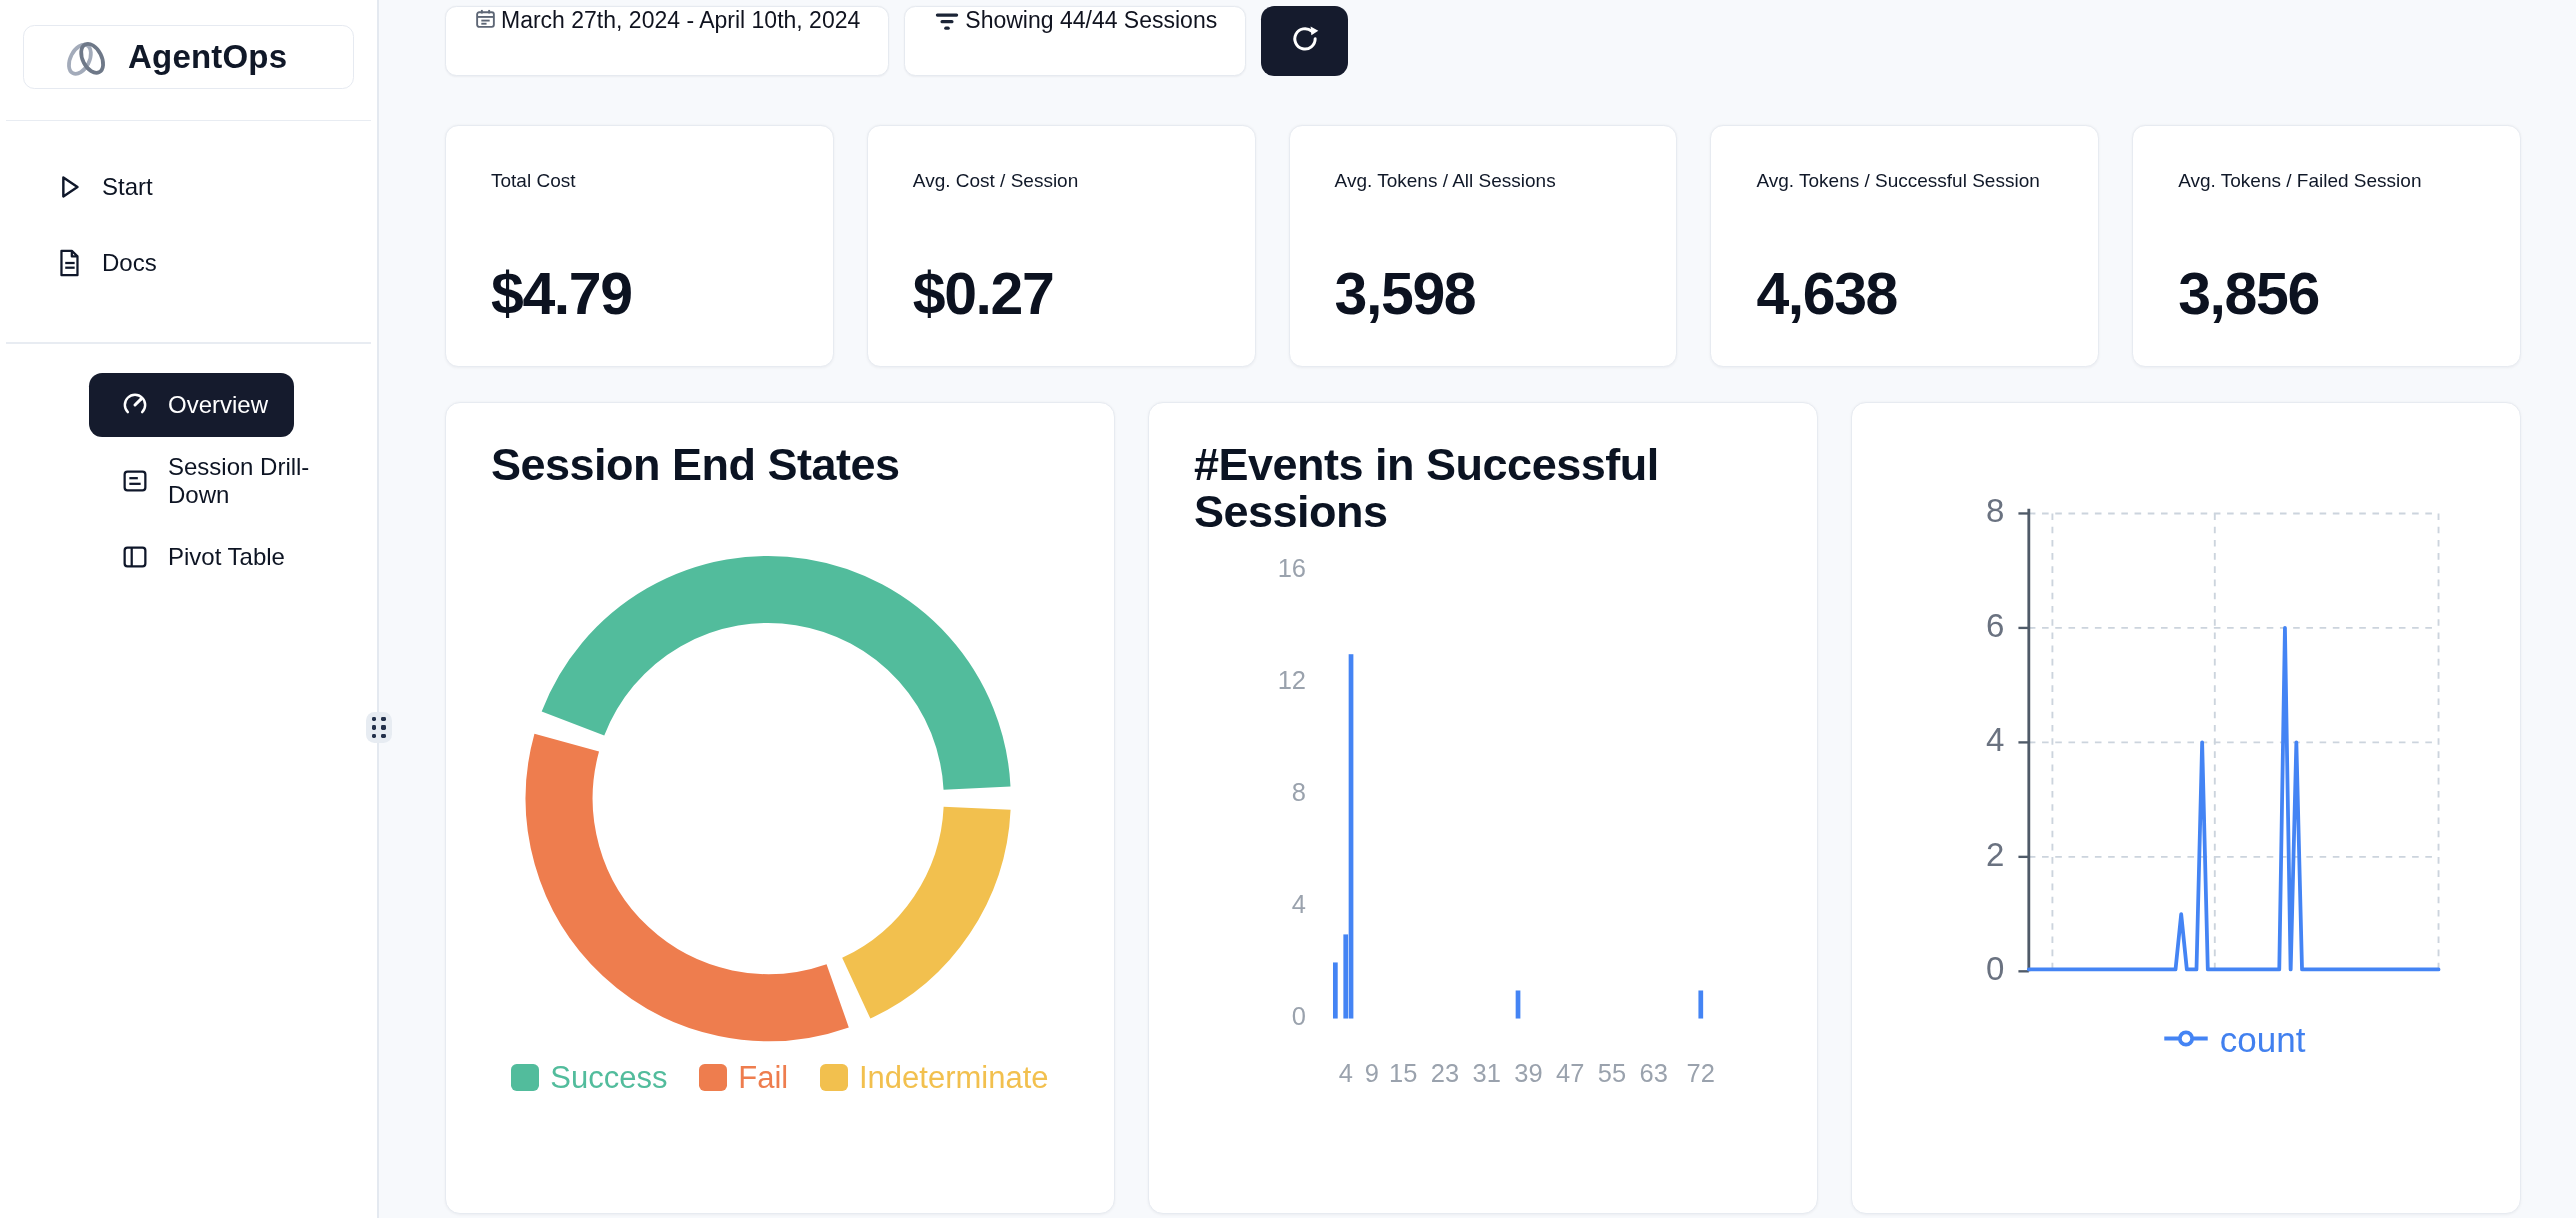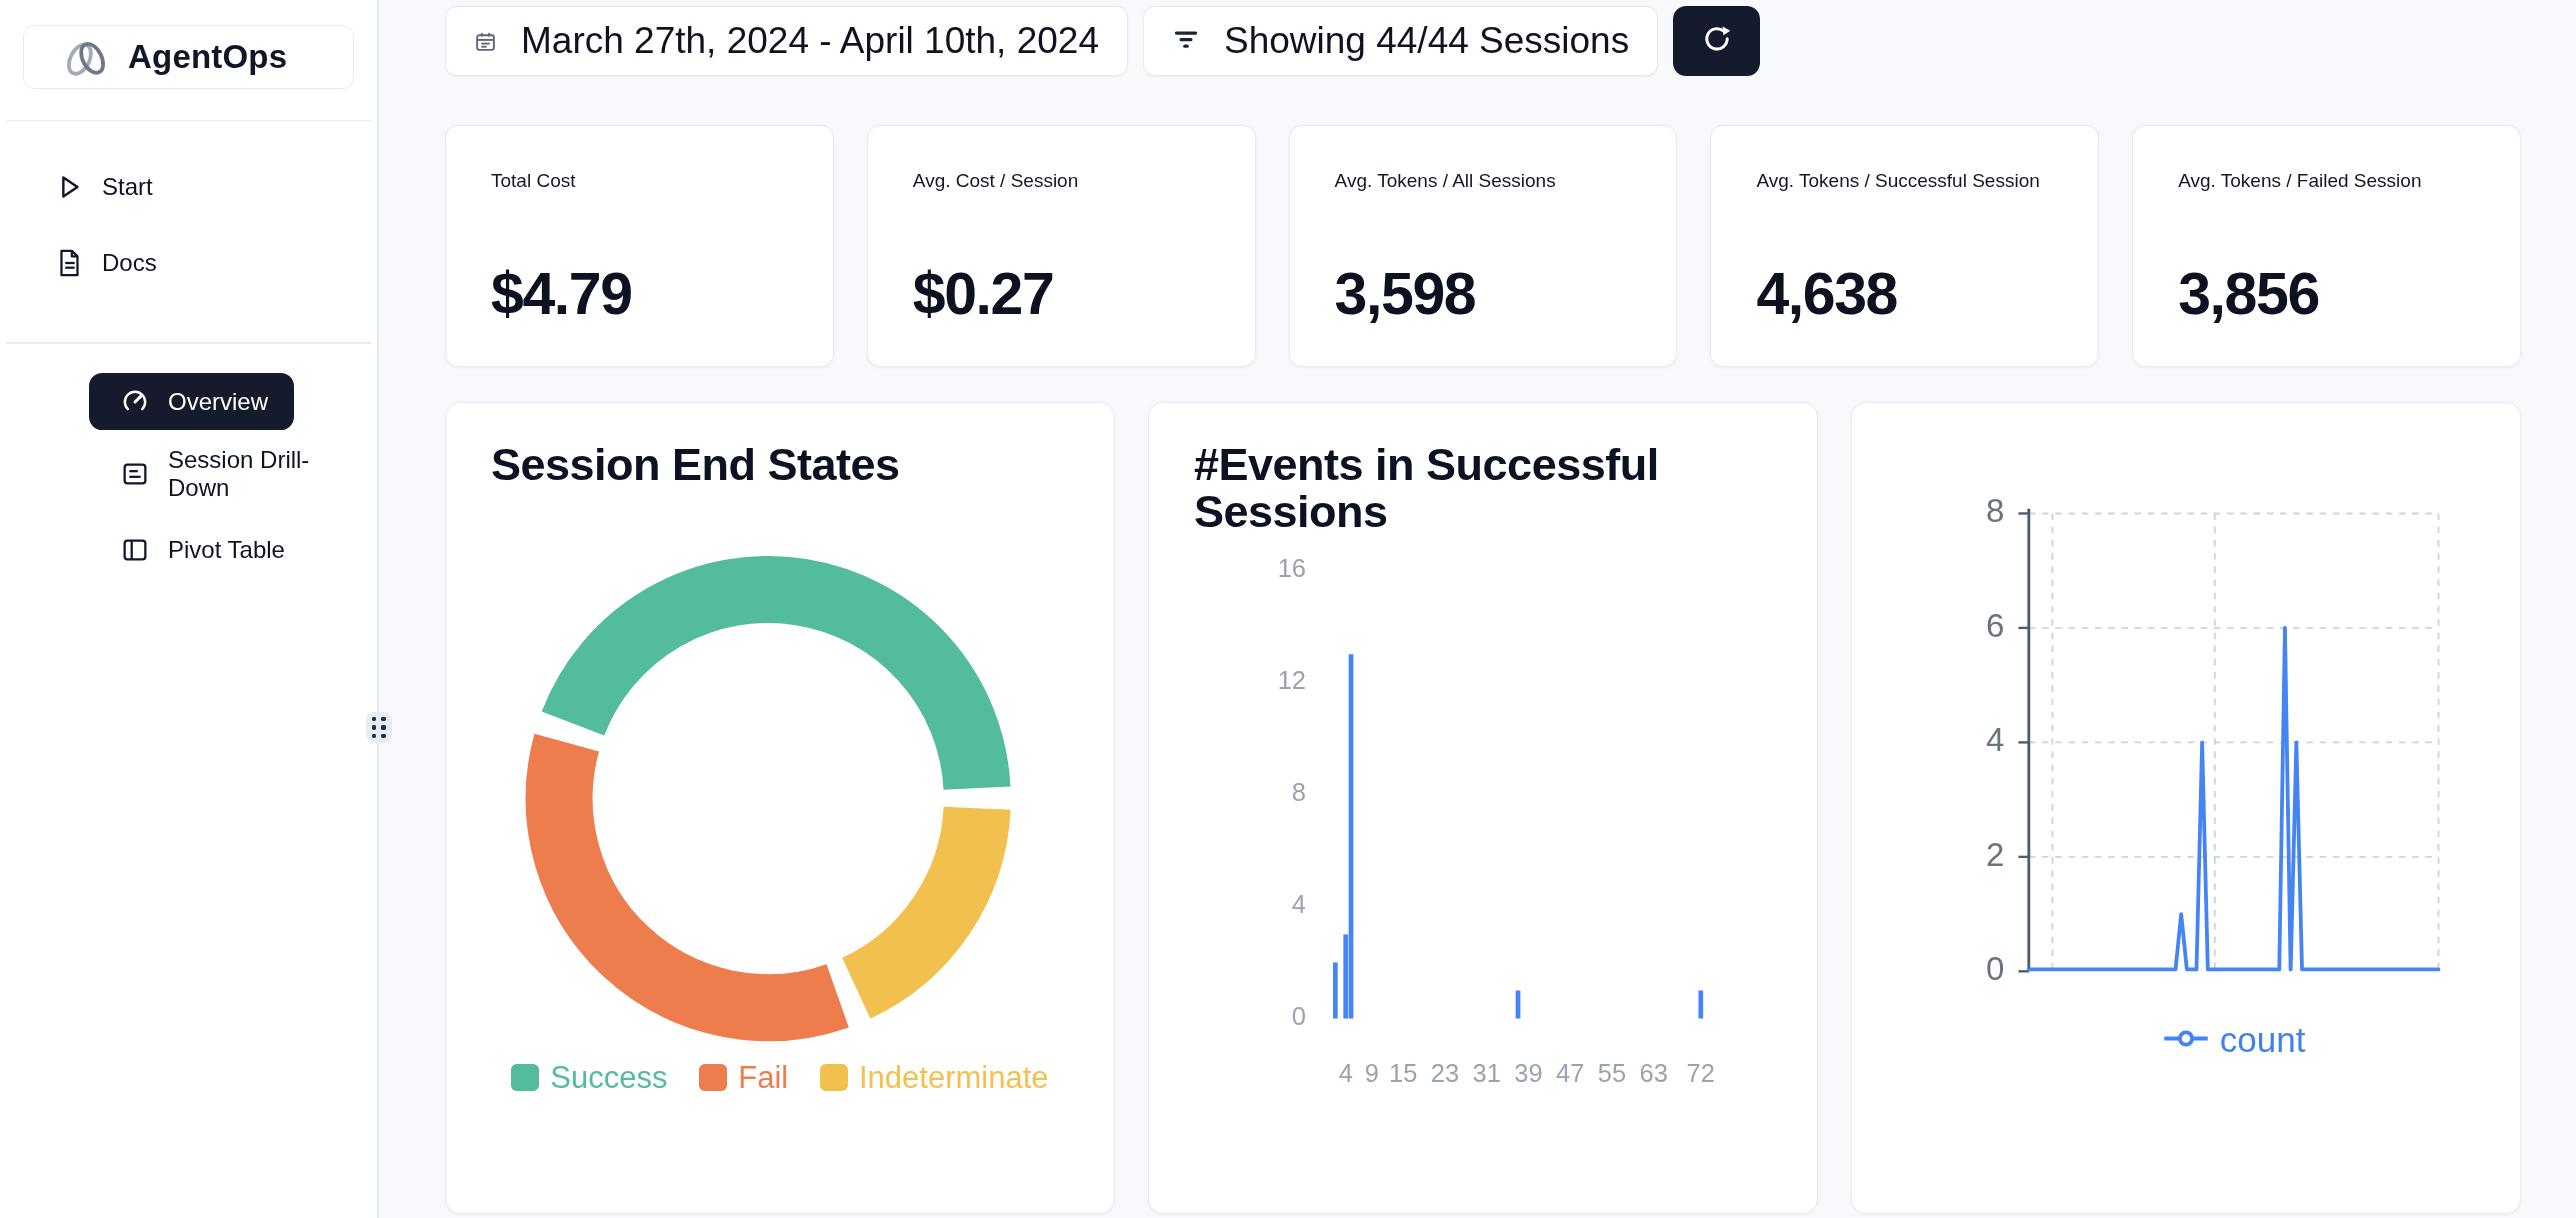--- a/index.html
+++ b/index.html
@@ -29,38 +29,38 @@
   .nav-block { margin-top:28px; }
   .nav-block.main { margin-top:0; }
   .nav-item {
     height:76px; display:flex; align-items:center;
     padding-left:53px; gap:17px; cursor:pointer;
     font-size:24px; font-weight:500; color:#0d1423;
   }
   .nav-item .nico { width:32px; height:32px; display:flex; align-items:center; justify-content:center; }
   .nav-item.active {
     background:#151b2d; color:#ffffff; border-radius:13.2px;
-    margin:23px 28px 5.7px 23px; height:57px; padding-left:30px;
+    margin:23px 28px 5.7px 23px; height:64px; padding-left:30px;
   }
   .resizer-handle {
     position:absolute; right:-15px; top:712px; width:26.5px; height:31px;
     background:#e7ecf2; border-radius:8.5px; z-index:5; cursor:col-resize;
     display:grid; grid-template-columns:repeat(2,4.7px); grid-template-rows:repeat(3,4.7px);
     gap:3.8px 4.7px; align-content:center; justify-content:center;
   }
   .resizer-handle i { width:4.7px; height:4.7px; background:#22304a; border-radius:1.4px; }
 
   
   .main { flex:1; padding:5.7px 55px 0 66px; position:relative; }
 
   .toolbar { display:flex; gap:15px; height:70px; align-items:stretch; }
   .tbtn {
     background:#fff; border:1.9px solid #e6eaf0; border-radius:11.4px;
-    display:flex; align-items:center; gap:24px; padding:0 28px;
-    font-size:37px; font-weight:500; color:#10131f; cursor:pointer;
+    display:flex; gap:4px; padding:0 28px;
+    font-size:23px; font-weight:500; color:#10131f; cursor:pointer;
     box-shadow:0 0.9px 1.9px rgba(16,24,40,.05);
   }
   .refresh-btn {
     width:87px; border:none; border-radius:13.2px; background:#151b2d;
     display:flex; align-items:center; justify-content:center; cursor:pointer;
   }
 
   .stats { display:flex; gap:33px; height:242px; margin-top:49px; }
   .stat-card {
     flex:1; background:#fff; border:1.9px solid #e7ebf1; border-radius:13.2px;

